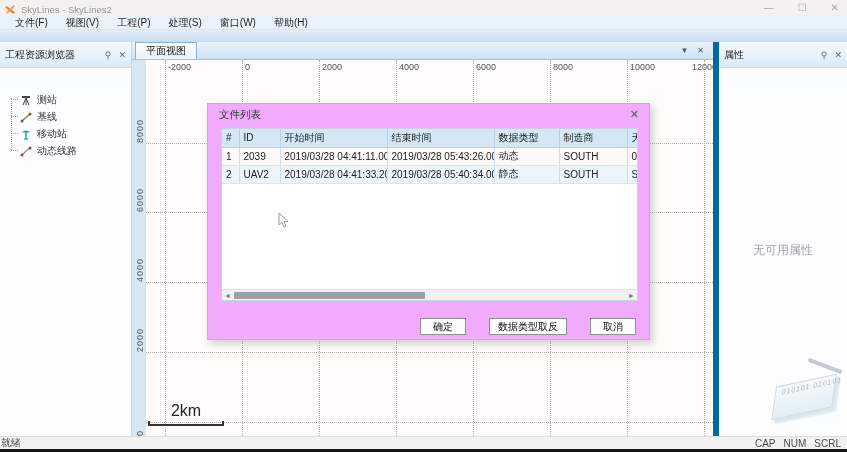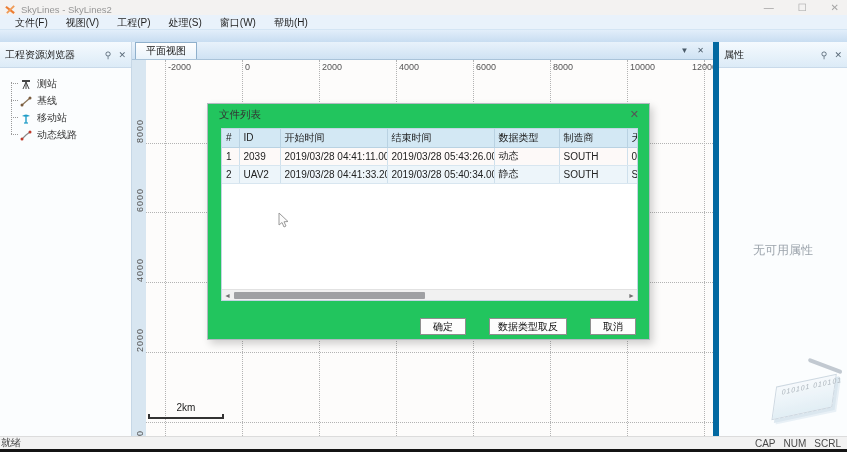--- a/index.html
+++ b/index.html
@@ -26,21 +26,21 @@
 
   
   .panel-header { height:26px; background:linear-gradient(#f5fafe,#dcebf7); border-bottom:1px solid #c9daea;
                   display:flex; align-items:center; font-size:10px; color:#222; padding:0 5px; }
   .panel-header .spacer { flex:1; }
   .hdr-icon { color:#5b6b79; font-size:9px; margin-left:7px; line-height:10px; }
 
   
   .left-panel { position:absolute; left:0; top:42px; width:132px; height:394px; background:#fbfdfe;
                 border-right:1px solid #c6d7e6; }
-  .tree { position:relative; padding-top:7px; font-size:10px; color:#333; }
+  .tree { position:relative; padding-top:7px; font-size:10px; color:#333;margin-top:16px; }
   .tree::before { content:""; position:absolute; left:11px; top:14px; height:52px; border-left:1px dotted #9a9a9a; }
   .tree-item { position:relative; display:flex; align-items:center; height:17px; padding-left:20px; gap:5px; }
   .tree-item::before { content:""; position:absolute; left:11px; top:8px; width:7px; border-top:1px dotted #9a9a9a; }
   .tree-item svg { flex:0 0 auto; }
 
   
   .center { position:absolute; left:132px; top:42px; width:581px; height:394px; }
   .tabbar { position:relative; height:18px; background:linear-gradient(#e8f2fb,#cfe2f3);
             border-bottom:1px solid #a9c3d9; display:flex; align-items:flex-end; }
   .tab { margin-left:3px; height:17px; padding:0 10px; background:linear-gradient(#fefefe,#e9f3fb);
@@ -49,27 +49,27 @@
   .tabbar-controls { position:absolute; right:9px; top:4px; display:flex; gap:9px; font-size:8px; color:#4a5a68; }
 
   .viewport { position:absolute; left:0; top:18px; width:581px; height:376px; background:#fdfcfb; overflow:hidden; }
   .vstrip { position:absolute; left:0; top:0; width:14px; height:100%; background:#d8e6f1; }
   .vline { position:absolute; top:0; bottom:0; width:0; border-left:1px dotted #b3b3b3; }
   .hline { position:absolute; left:14px; right:0; height:0; border-top:1px dotted #b3b3b3; }
   .ruler-label { position:absolute; top:2px; font-size:9px; color:#555; white-space:nowrap; }
   .ylabel { position:absolute; left:3px; width:11px; height:38px; font-size:9px; color:#555;
             writing-mode:vertical-rl; transform:rotate(180deg); text-align:left; letter-spacing:1px; }
 
-  .scalebar { position:absolute; left:16px; top:342px; width:76px; font-size:10px; color:#222; text-align:center; }
+  .scalebar { position:absolute; left:16px; top:342px; width:76px; font-size:16px; color:#222; text-align:center; }
   .scalebar .bar { margin-top:1px; height:5px; border-bottom:2px solid #333; border-left:2px solid #333; border-right:2px solid #333; }
 
   .cursor { position:absolute; left:146px; top:152px; z-index:30; }
 
   
-  .dialog { position:absolute; left:75px; top:43px; width:443px; height:237px; background:#22c55e;
+  .dialog { position:absolute; left:75px; top:43px; width:443px; height:237px; background:#f0abfc;
             border:1px solid #b2bac1; box-shadow:3px 4px 8px rgba(0,0,0,.18); z-index:20; }
   .dialog-title { position:absolute; left:0; top:0; right:0; height:22px; display:flex; align-items:center;
                   padding-left:11px; font-size:10.5px; color:#333; }
   .dialog-close { position:absolute; right:10px; top:4px; font-size:11px; color:#555; line-height:12px; }
   .table-wrap { position:absolute; left:13px; top:24px; width:417px; height:173px; background:#fff;
                 border:1px solid #c3d5e3; overflow:hidden; }
   table { border-collapse:collapse; table-layout:fixed; width:445px; font-size:10px; color:#222; }
   col.c0{width:17px} col.c1{width:41px} col.c2{width:107px} col.c3{width:107px}
   col.c4{width:65px} col.c5{width:68px} col.c6{width:40px}
   th { background:#d3e8f4; font-weight:normal; text-align:left; border-right:1px solid #b9d2e2;

